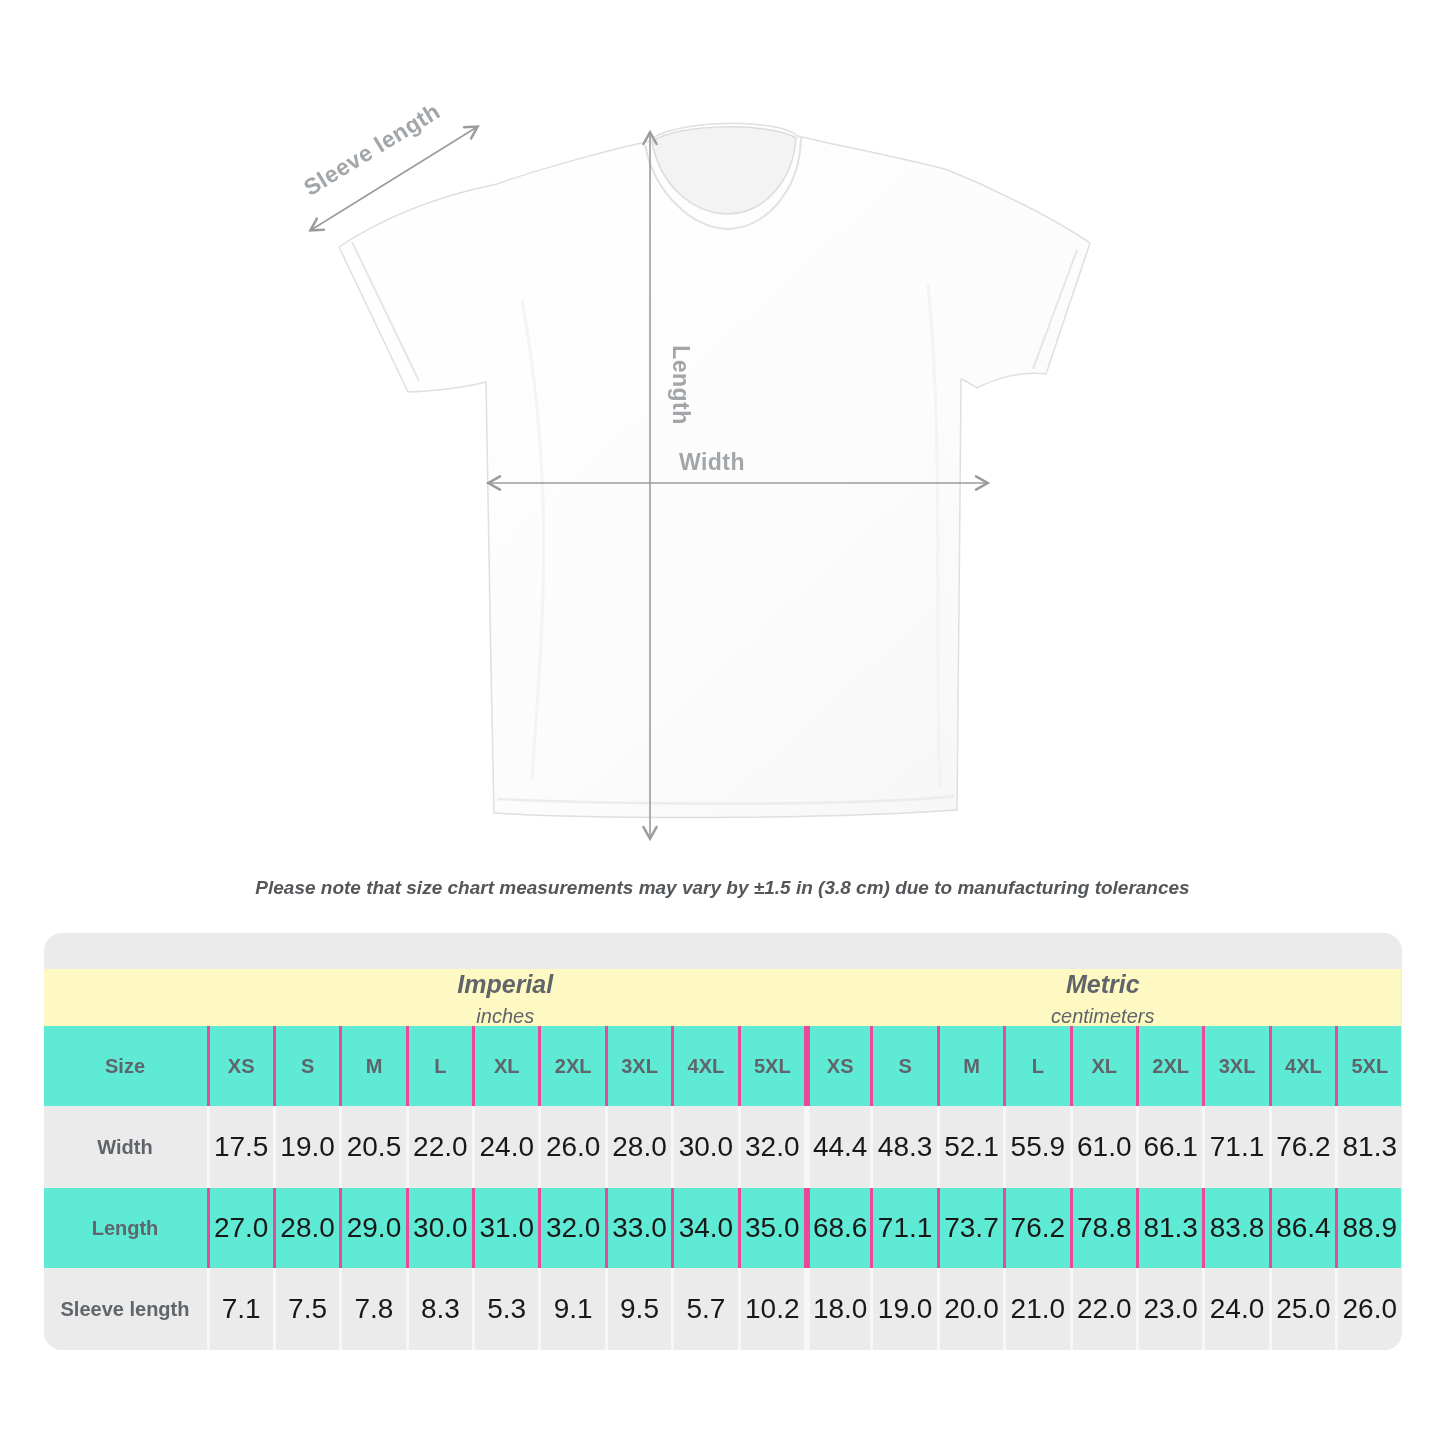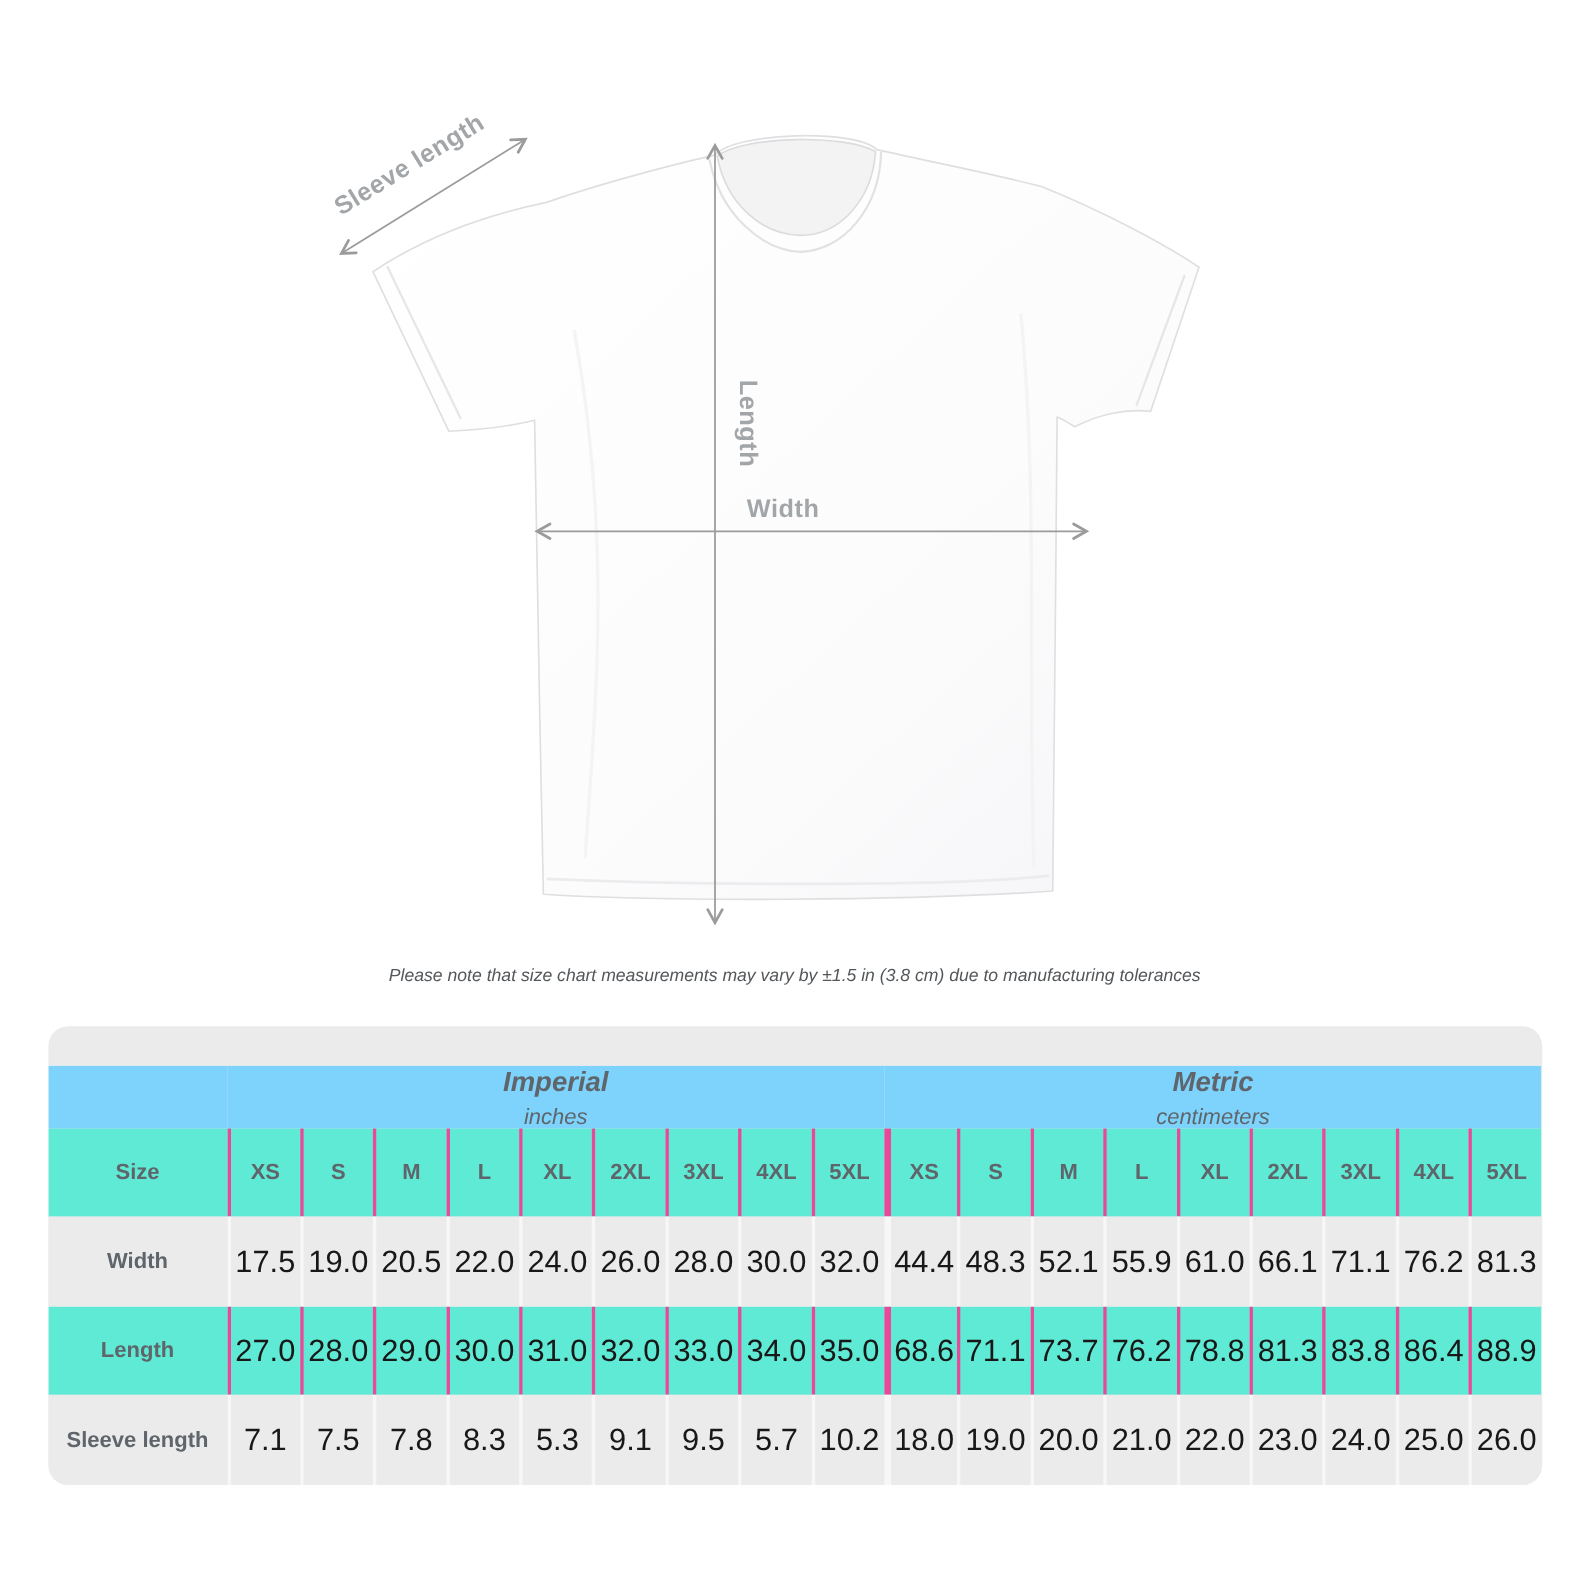--- a/index.html
+++ b/index.html
@@ -25,42 +25,43 @@
     text-align: center;
     font-size: 29px;
     line-height: 35px;
     font-weight: bold;
     color: #2d2d2d;
   }
   .subtitle {
     margin: 8px 0 0 0;
     text-align: center;
     font-style: italic;
-    font-size: 16px;
+    font-size: 19px;
     line-height: 23px;
     color: #54575a;
+    font-weight: bold;
   }
   .table-wrap {
     width: 1358px;
     margin: 34px auto 0 auto;
     display: grid;
     grid-template-columns: 163px repeat(18, 1fr);
     grid-template-rows: 93px 80px 82px 80px 82px;
     background: #ebebeb;
     border-radius: 18px;
     overflow: hidden;
   }
   .trow { display: contents; }
   .cell {
     display: flex;
     align-items: center;
     justify-content: center;
     min-width: 0;
   }
-  .group-row .cell { background: #7dd3fc; margin-top: 36px; }
+  .group-row .cell { background: #fef9c3; margin-top: 36px; }
   .row-white .cell { background: #5eead4; }
   .row-gray  .cell { background: #ebebeb; }
   .row-white .sep { border-left: 3px solid #ec4899; }
   .row-gray  .sep { border-left: 3px solid #f7f7f7; }
   .row-white .midsep { border-left-width: 6px; }
   .row-gray  .midsep { border-left-width: 6px; }
   .group-cell {
     flex-direction: column;
     justify-content: center;
     padding-top: 2px;

